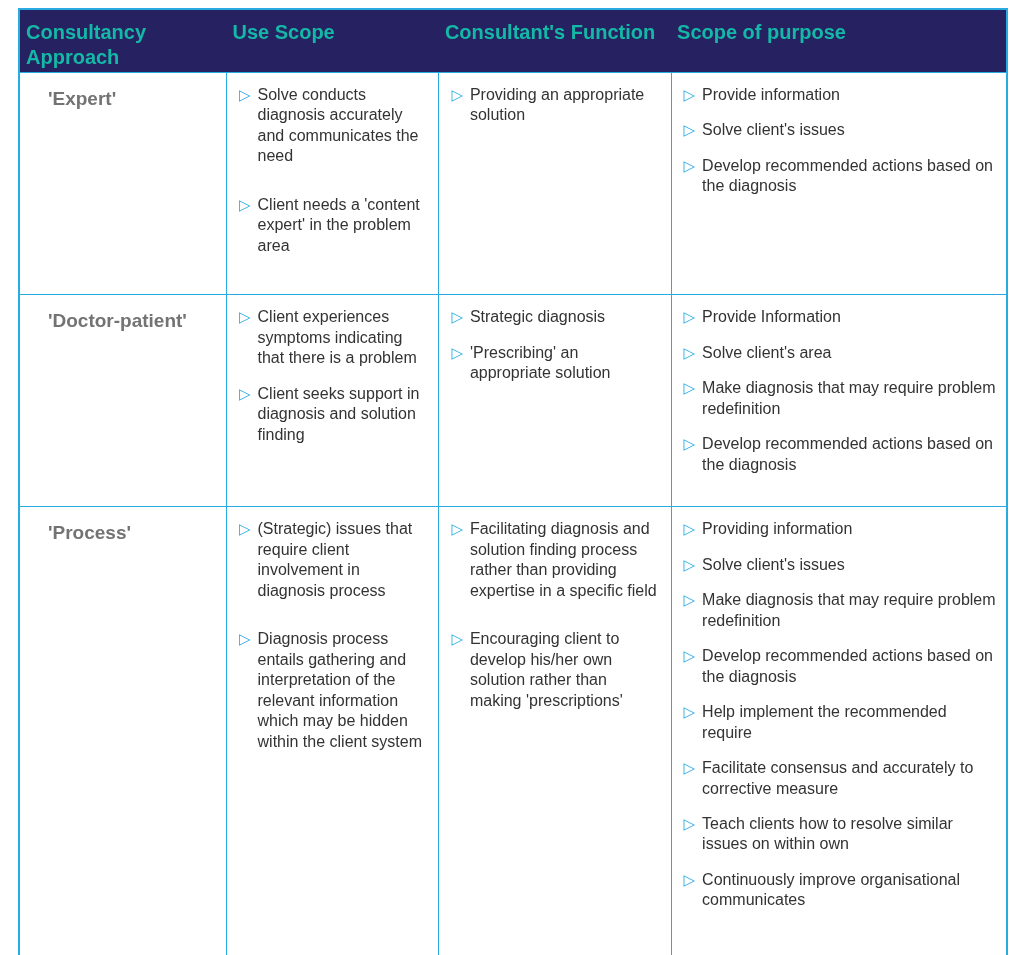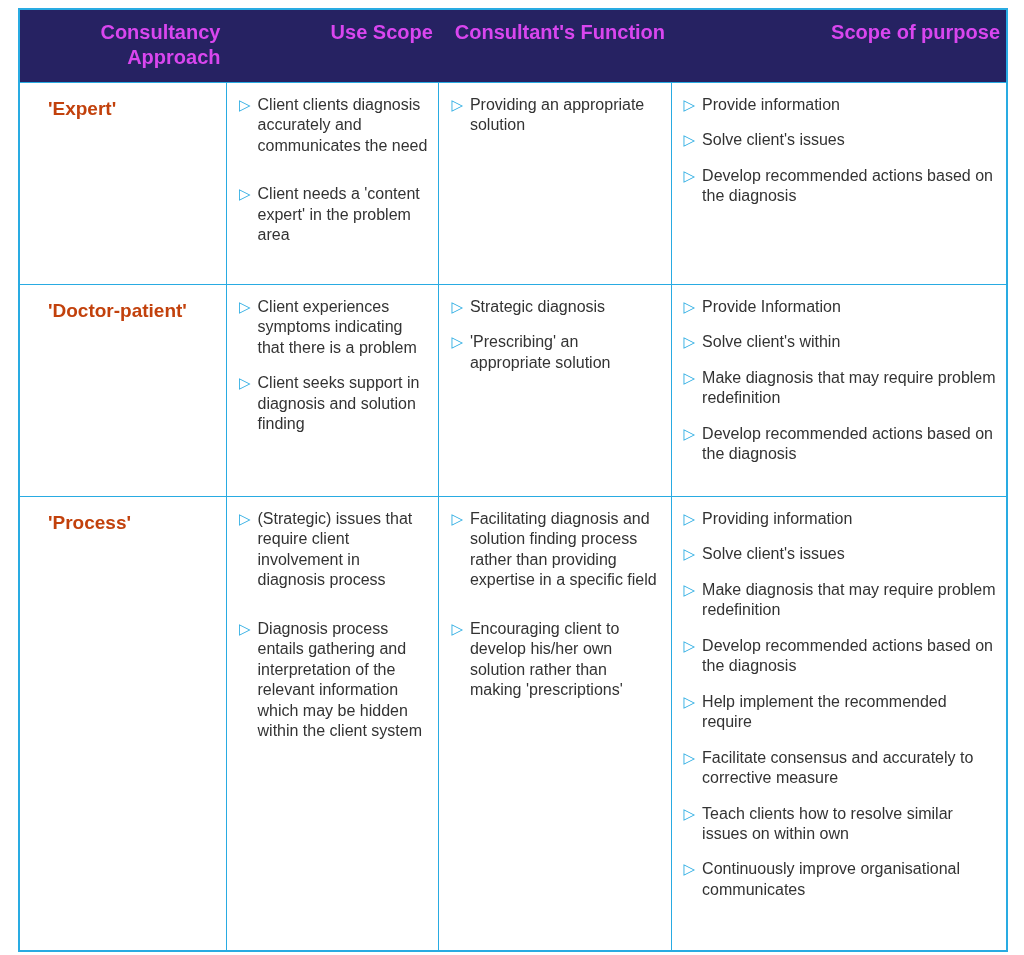--- a/index.html
+++ b/index.html
@@ -17,40 +17,40 @@
     background: #ffffff;
   }
   table.consultancy {
     width: 100%;
     border-collapse: collapse;
     table-layout: fixed;
     border: 2px solid #29abe2;
   }
   thead th {
     background: #262262;
-    color: #d946ef;
+    color: #14b8a6;
     font-size: 20px;
     font-weight: bold;
-    text-align: right;
+    text-align: left;
     vertical-align: top;
-    padding: 10px 6px 12px 6px;
+    padding: 10px 6px 2px 6px;
     line-height: 1.25;
     border: none;
   }
   tbody td {
     border: 1px solid #29abe2;
     vertical-align: top;
     padding: 12px 10px 10px 12px;
     font-size: 16px;
     line-height: 1.28;
   }
   td.approach {
     font-weight: bold;
     font-size: 19px;
-    color: #c2410c;
+    color: #737373;
     padding-top: 14px;
     padding-left: 28px;
   }
   ul.bullets {
     list-style: none;
     margin: 0;
     padding: 0;
   }
   ul.bullets li {
     display: flex;
@@ -90,21 +90,21 @@
       </tr>
     </thead>
     <tbody>
 
       <tr class="row-expert">
         <td class="approach">'Expert'</td>
         <td>
           <ul class="bullets spread">
             <li>
               <span class="tri">▷</span>
-              <span>Client clients diagnosis accurately and communicates the need</span>
+              <span>Solve conducts diagnosis accurately and communicates the need</span>
             </li>
             <li>
               <span class="tri">▷</span>
               <span>Client needs a 'content expert' in the problem area</span>
             </li>
           </ul>
         </td>
         <td>
           <ul class="bullets">
             <li>
@@ -158,21 +158,21 @@
           </ul>
         </td>
         <td>
           <ul class="bullets">
             <li>
               <span class="tri">▷</span>
               <span>Provide Information</span>
             </li>
             <li>
               <span class="tri">▷</span>
-              <span>Solve client's within</span>
+              <span>Solve client's area</span>
             </li>
             <li>
               <span class="tri">▷</span>
               <span>Make diagnosis that may require problem redefinition</span>
             </li>
             <li>
               <span class="tri">▷</span>
               <span>Develop recommended actions based on the diagnosis</span>
             </li>
           </ul>

